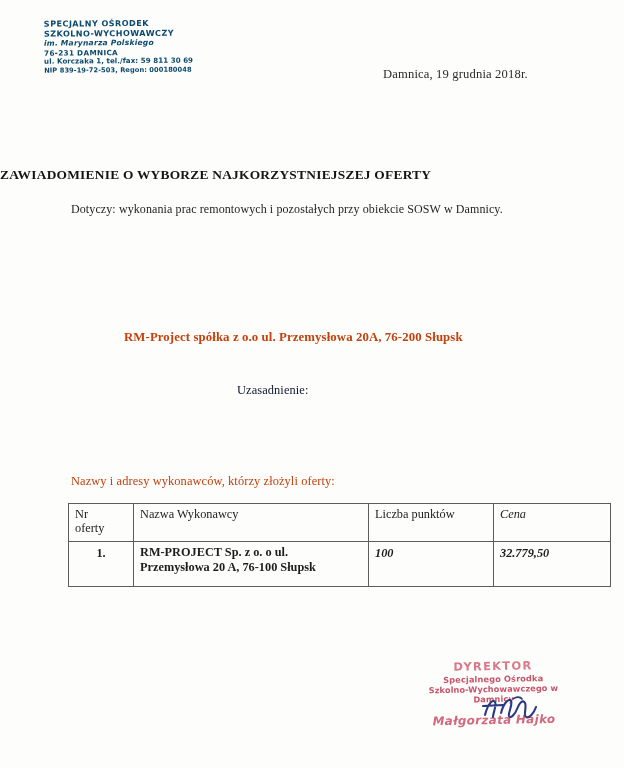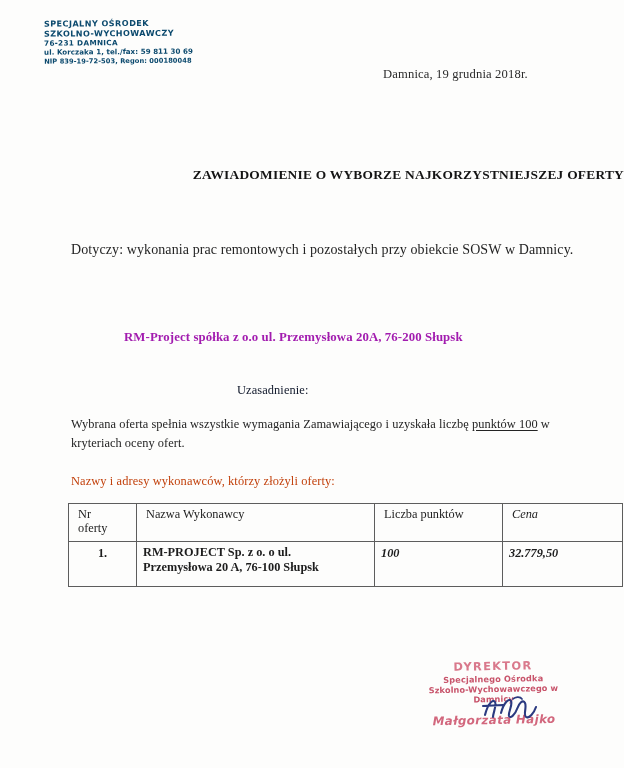--- a/index.html
+++ b/index.html
@@ -76,36 +76,35 @@
     letter-spacing: 0.15px;
     color: #2b2b2b;
   }
 
   
   .doc-title {
     position: absolute;
     left: 0;
     top: 167px;
     width: 624px;
-    text-align: right;
+    text-align: left;
     font-size: 13.4px;
     font-weight: 700;
     letter-spacing: 0.25px;
     color: #141414;
   }
 
   
   .subject-line {
     position: absolute;
     left: 71px;
     top: 202px;
-    font-size: 14px;
+    font-size: 12px;
     letter-spacing: 0.1px;
     color: #242424;
-    margin-top: 40px;
   }
 
   .intro-para {
     position: absolute;
     left: 71px;
     top: 259px;
     width: 478px;
     font-size: 12.4px;
     line-height: 1.52;
     letter-spacing: 0.05px;
@@ -114,21 +113,21 @@
   }
   .intro-para b { font-weight: 700; }
 
   .winner-line {
     position: absolute;
     left: 124px;
     top: 330px;
     font-size: 12.8px;
     font-weight: 700;
     letter-spacing: 0.1px;
-    color: #a21caf;
+    color: #c2410c;
   }
 
   .reason-heading {
     position: absolute;
     left: 237px;
     top: 383px;
     font-size: 12.4px;
     letter-spacing: 0.1px;
     color: #0f172a;
   }
@@ -170,21 +169,20 @@
   }
   .offers-table td, .offers-table th {
     border: 1px solid #5d5d5d;
     padding: 3px 6px 4px 6px;
     vertical-align: top;
     text-align: left;
     font-weight: 400;
   }
   .offers-table thead td {
     height: 30px;
-    padding-left: 9px;
   }
   .col-nr      { width: 52px; }
   .col-name    { width: 222px; }
   .col-points  { width: 112px; }
   .col-price   { width: 104px; font-style: italic; }
 
   .hdr-nr {
     line-height: 1.14;
     font-size: 12.3px;
   }
@@ -257,36 +255,36 @@
   }
 </style>
 </head>
 <body>
 
 <div class="page">
 
   <div class="letterhead">
     <div class="lh-l1">SPECJALNY OŚRODEK</div>
     <div class="lh-l2">SZKOLNO-WYCHOWAWCZY</div>
+    <div class="lh-l3">im. Marynarza Polskiego</div>
     <div class="lh-l4">76-231 DAMNICA</div>
     <div class="lh-l5">ul. Korczaka 1,  tel./fax: 59 811 30 69</div>
     <div class="lh-l6">NIP 839-19-72-503, Regon: 000180048</div>
   </div>
 
   <div class="date-line">Damnica, 19 grudnia 2018r.</div>
 
   <div class="doc-title">ZAWIADOMIENIE O WYBORZE NAJKORZYSTNIEJSZEJ OFERTY</div>
 
   <div class="subject-line">Dotyczy: wykonania prac remontowych i pozostałych przy obiekcie SOSW w Damnicy.</div>
 
 
   <div class="winner-line">RM-Project spółka z o.o ul. Przemysłowa 20A, 76-200 Słupsk</div>
 
   <div class="reason-heading">Uzasadnienie:</div>
-  <div class="reason-para"><span>Wybrana oferta spełnia wszystkie wymagania Zamawiającego i uzyskała liczbę </span><span class="u">punktów 100</span><span> w kryteriach oceny ofert.</span></div>
 
   <div class="list-intro">Nazwy i adresy wykonawców, którzy złożyli oferty:</div>
 
   <table class="offers-table">
     <thead>
       <tr>
         <td class="col-nr hdr-nr">
           <div>Nr</div>
           <div>oferty</div>
         </td>

